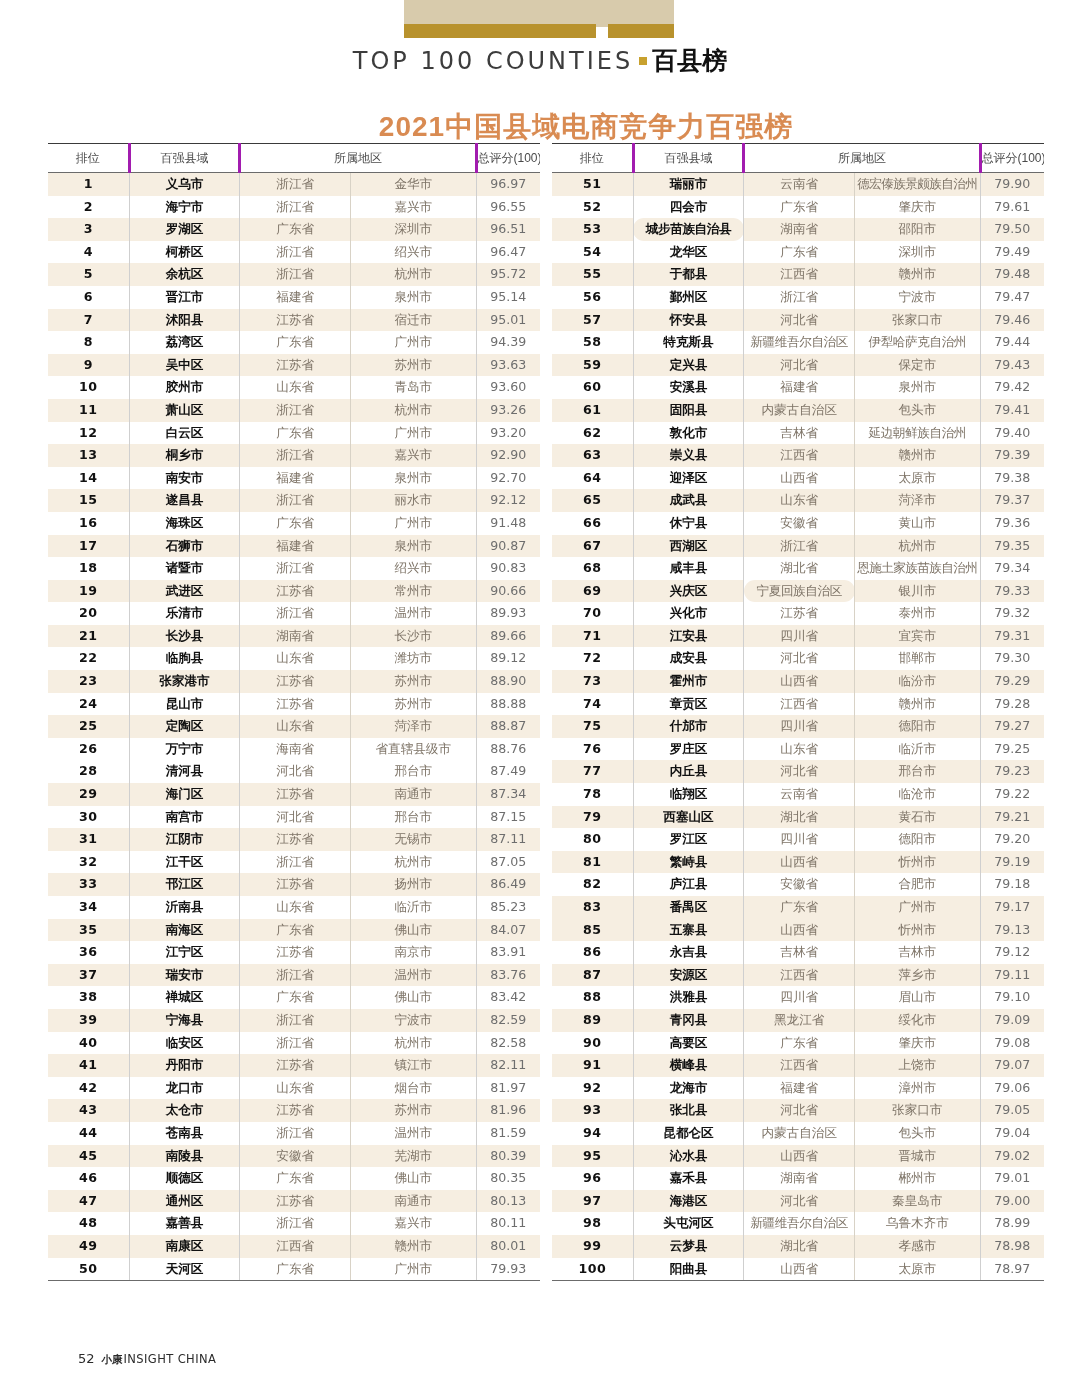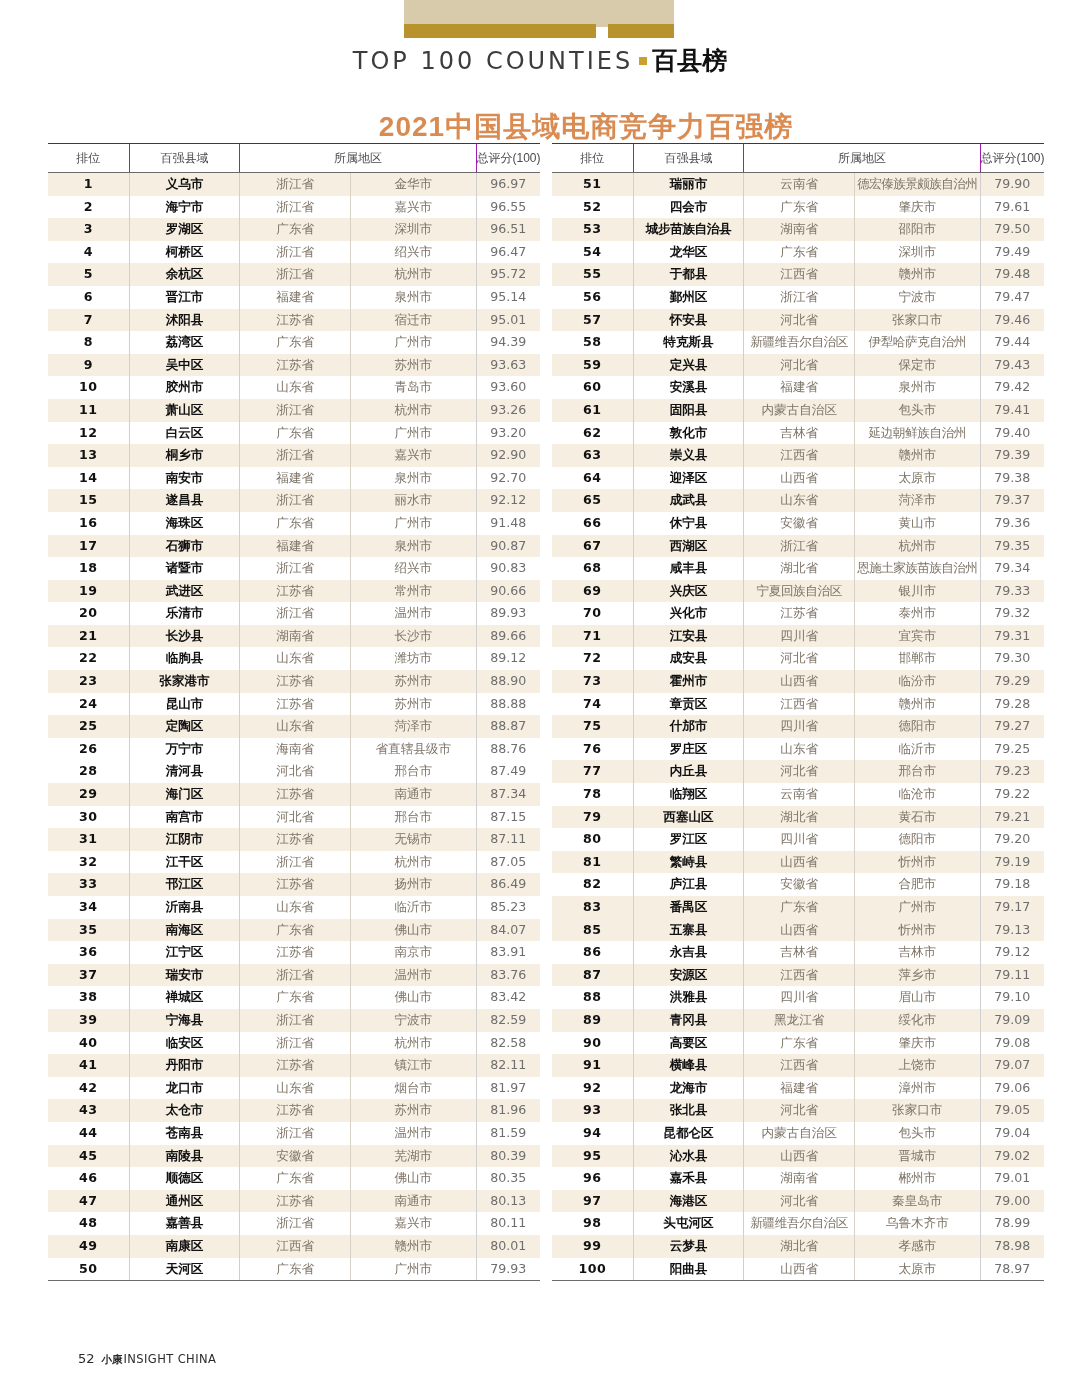--- a/index.html
+++ b/index.html
@@ -60,41 +60,41 @@
   }
   table.rank thead th {
     color:#4a4a4a;
     font-weight:400;
     font-size:12px;
     height:28px; line-height:28px;
     border-bottom:1.6px solid #6b6b6b;
     border-top:1.6px solid #3a3a3a;
     background:#ffffff;
   }
-  table.rank thead th.vsep { border-left:1px solid #a21caf; }
+  table.rank thead th.vsep { border-left:3px solid #a21caf; }
 
   col.c-rank  { width:16.5%; }
   col.c-name  { width:22.5%; }
   col.c-prov  { width:22.5%; }
   col.c-city  { width:25.5%; }
   col.c-score { width:13.0%; }
 
   tbody tr.alt td { background:#f6eee1; }
   tbody tr td { background:#ffffff; }
 
   td.rk   { font-family:"DejaVu Sans",sans-serif; font-weight:bold; font-size:13.4px; color:#111; letter-spacing:0.5px; }
   td.nm   { font-weight:bold; font-size:13.6px; color:#111; border-left:1px solid #cfcfcf; }
   td.pv   { color:#7d7366; font-size:12.4px; }
   td.ct   { color:#7d7366; font-size:12.4px; border-left:1px solid #d8d2c6; }
   td.sc   { color:#6e6e6e; font-family:"DejaVu Sans",sans-serif; font-size:12.6px; border-left:1px solid #cfcfcf; }
   td.pv   { border-left:1px solid #cfcfcf; }
 
   tbody tr.last td { border-bottom:1.6px solid #6b6b6b; }
 
-  td.shrink { font-size:11.4px; letter-spacing:-0.4px; }
+  td.shrink { font-size:11.4px; letter-spacing:-0.4px;border-radius:11px; }
   td.shrink2 { font-size:10.4px; letter-spacing:-0.6px; }
 
   
   .footer {
     position:absolute; left:78px; top:1351px;
     font-size:12px; color:#3a3a3a;
     white-space:nowrap;
   }
   .footer .pg { font-family:"DejaVu Sans",sans-serif; font-size:13px; color:#2a2a2a; }
   .footer .brandcn { font-size:10.5px; color:#2a2a2a; margin-left:7px; font-weight:bold; }

